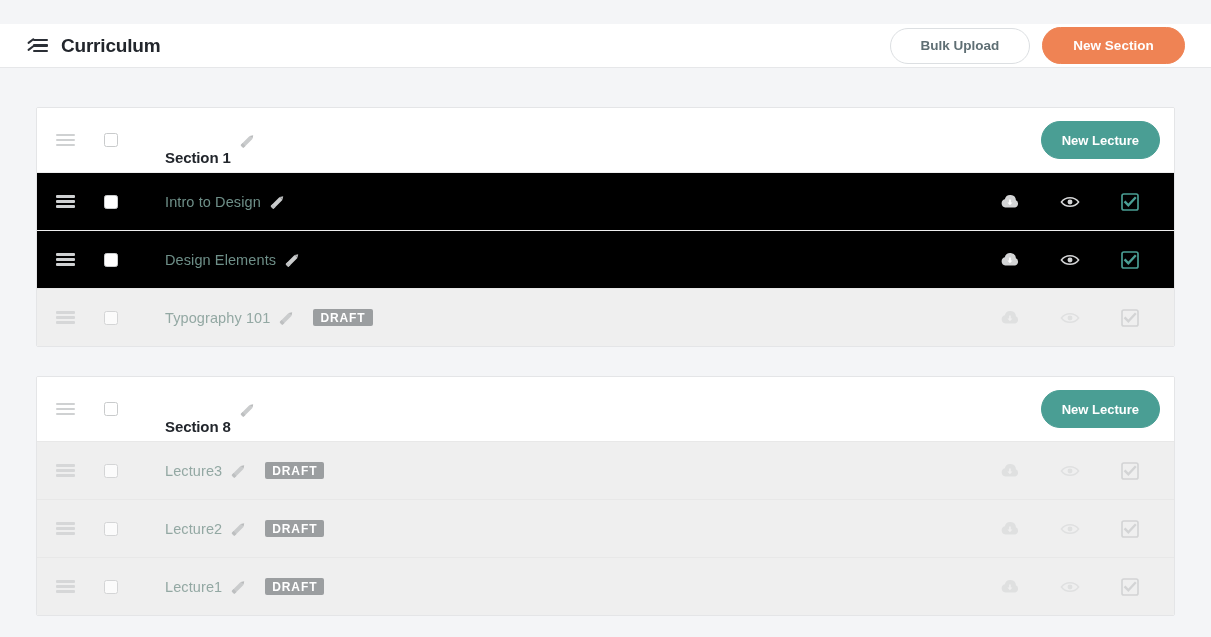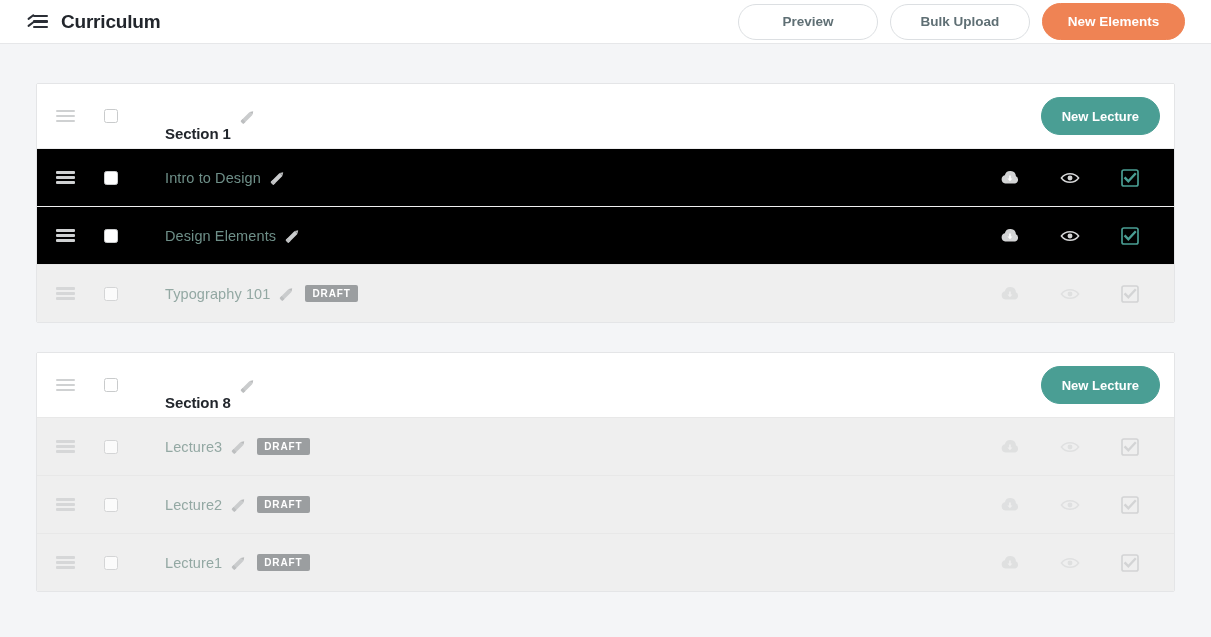--- a/index.html
+++ b/index.html
@@ -18,20 +18,21 @@
 
   
   .topbar {
     height: 44px;
     background: #ffffff;
     border-bottom: 1px solid #e6e7e9;
     display: flex;
     align-items: center;
     padding: 0 26px 0 28px;
     position: relative;
+    margin-top: 24px;
   }
 
   .brand {
     display: flex;
     align-items: center;
     gap: 13px;
   }
 
   .curriculum-icon {
     width: 20px;
@@ -274,25 +275,25 @@
   .row--muted .box-check { border-color: #d4d5d6; background: #fbfbfb; }
 
   .draft-badge {
     display: inline-flex;
     align-items: center;
     justify-content: center;
     height: 17px;
     padding: 0 7px;
     background: #9b9ea0;
     color: #ffffff;
-    font-size: 10px;
+    font-size: 12px;
     font-weight: bold;
     letter-spacing: 0.9px;
     border-radius: 2px;
-    margin-left: 6px;
+    margin-left: 14px;
     line-height: 1;
   }
 
   .row-actions {
     margin-left: auto;
     display: flex;
     align-items: center;
   }
 
   .action-cell {
@@ -317,23 +318,22 @@
     <span class="curriculum-icon">
       <i></i>
         <i></i>
         <i></i>
         <b></b>
         <b></b>
     </span>
     <span class="brand-title">Curriculum</span>
   </div>
   <div class="topbar-actions">
-    <button class="btn btn-outline">Preview</button>
     <button class="btn btn-outline">Bulk Upload</button>
-    <button class="btn btn-primary">New Elements</button>
+    <button class="btn btn-primary">New Section</button>
   </div>
 </div>
 
 <div class="page">
 
   <div class="section-card">
     <div class="section-head">
       <div class="cell-handle">
         <span class="drag-handle">
             <span></span>

